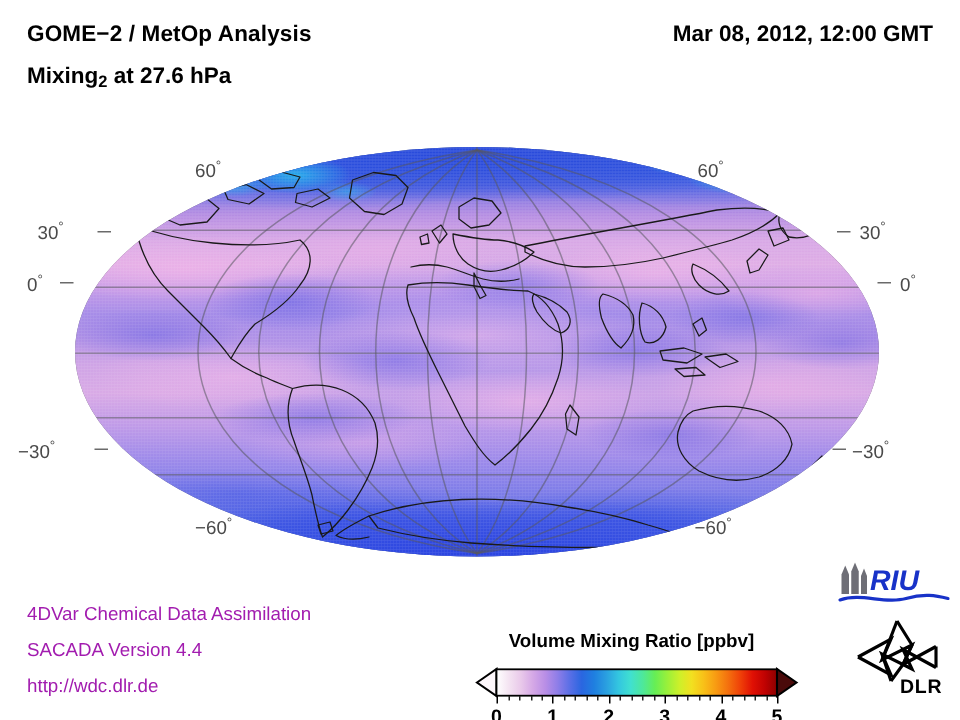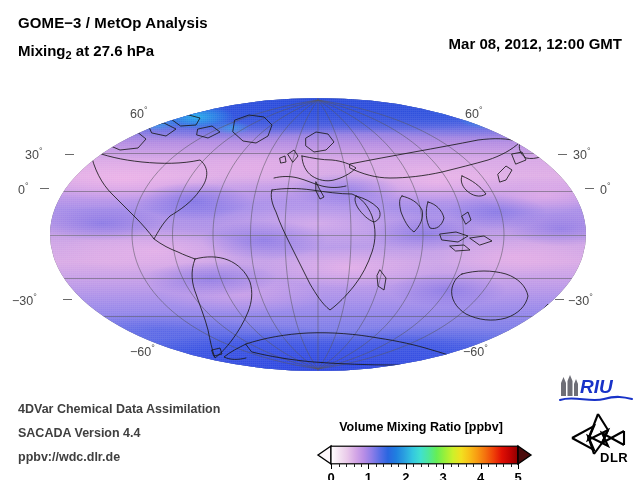--- a/index.html
+++ b/index.html
@@ -41,21 +41,20 @@
     vertical-align: -3px;
   }
   #header-datetime {
     position: absolute;
     right: 18px;
     top: 14px;
     font-size: 15px;
     font-weight: bold;
     color: #000000;
     white-space: nowrap;
-    margin-top: 21px;
   }
 
   
   #map-area {
     position: absolute;
     left: 0px;
     top: 80px;
     width: 640px;
     height: 305px;
   }
@@ -110,22 +109,22 @@
     height: 0;
     border-top: 1px solid #6a6a6a;
     width: 9px;
   }
 
   
   .footer-line {
     position: absolute;
     left: 18px;
     font-size: 12.5px;
-    font-weight: bold;
-    color: #404040;
+    font-weight: normal;
+    color: #a21caf;
     white-space: nowrap;
   }
   #footer-line-1 { top: 402px; }
   #footer-line-2 { top: 426px; }
   #footer-line-3 { top: 450px; }
 
   
   #colorbar-block {
     position: absolute;
     left: 305px;
@@ -205,21 +204,21 @@
     font-weight: bold;
     color: #000;
     letter-spacing: 0.5px;
   }
 </style>
 </head>
 <body>
 
 <div id="page">
 
-  <div id="header-title-line1">GOME−3 / MetOp Analysis</div>
+  <div id="header-title-line1">GOME−2 / MetOp Analysis</div>
 
   <div id="header-title-line2"><span>Mixing</span><span class="sub">2</span><span> at 27.6 hPa</span></div>
 
   <div id="header-datetime">Mar 08, 2012, 12:00 GMT</div>
 
   <div id="map-area">
 
     <div class="axis-label" style="left:18px; top:101px;"><span>0</span><span class="deg">°</span></div>
     <div class="tick-mark" style="left:40px; top:108px;"></div>
 
@@ -433,21 +432,21 @@
             <path d="M162 252 L170 250 L172 256 L164 258 Z"></path>
           </g>
         </svg>
 
       </div>
     </div>
   </div>
 
   <div class="footer-line" id="footer-line-1">4DVar Chemical Data Assimilation</div>
   <div class="footer-line" id="footer-line-2">SACADA Version 4.4</div>
-  <div class="footer-line" id="footer-line-3">ppbv://wdc.dlr.de</div>
+  <div class="footer-line" id="footer-line-3">http://wdc.dlr.de</div>
 
   <div id="colorbar-block">
     <div id="colorbar-title">Volume Mixing Ratio [ppbv]</div>
 
     <svg id="colorbar-graphic" viewBox="0 0 240 22" preserveAspectRatio="none">
       <defs>
         <linearGradient id="cbgrad" x1="0" y1="0" x2="1" y2="0">
           <stop offset="0.000" stop-color="#ffffff"></stop>
           <stop offset="0.043" stop-color="#f4e4f2"></stop>
           <stop offset="0.087" stop-color="#e9c9ea"></stop>

